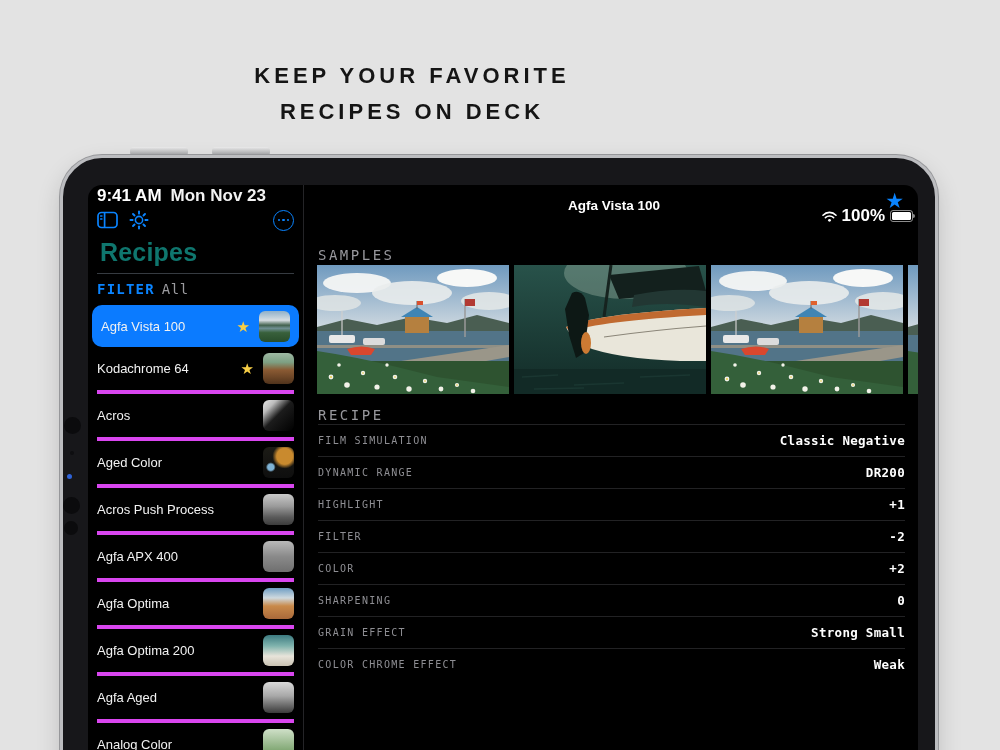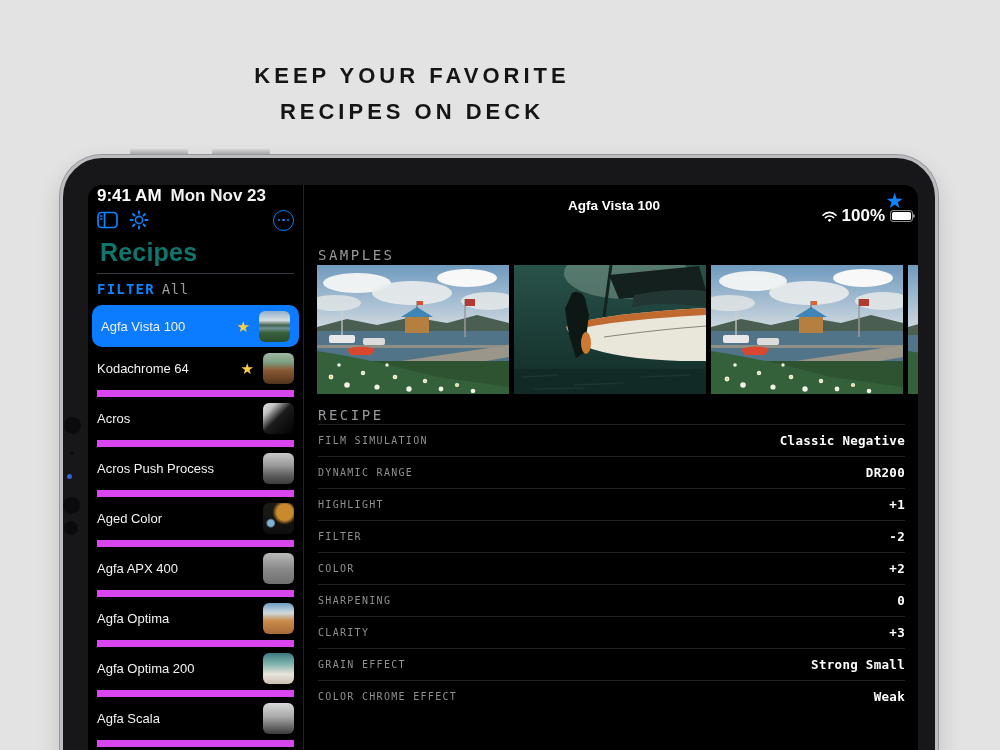--- a/index.html
+++ b/index.html
@@ -50,21 +50,21 @@
             display:flex;align-items:center;justify-content:center;gap:2px;}
   .more-btn i{width:2.4px;height:2.4px;border-radius:50%;background:#0a84ff;}
   .side-title{position:absolute;top:53px;left:12px;font-size:25px;font-weight:700;color:#0f766e;letter-spacing:.2px;}
   .side-div{position:absolute;top:88px;left:9px;right:9px;height:1px;background:#363b41;}
   .filter-row{position:absolute;top:96px;left:9px;right:9px;height:16px;
               font-family:"DejaVu Sans Mono",monospace;font-size:14px;display:flex;align-items:center;}
   .filter-label{color:#0a84ff;font-weight:700;letter-spacing:1.2px;}
   .filter-value{color:#9a9a9e;margin-left:7px;letter-spacing:.5px;}
 
   .list{position:absolute;top:117px;left:9px;right:9px;bottom:0;}
-  .srow{height:43px;display:flex;align-items:center;border-bottom:7px solid #d946ef;}
+  .srow{height:43px;display:flex;align-items:center;border-bottom:4px solid #d946ef;}
   .srow .slabel{font-size:13px;color:#f2f2f2;flex:1;white-space:nowrap;overflow:hidden;}
   .srow .star{color:#f7ce46;font-size:15px;margin-right:9px;line-height:1;}
   .thumb{width:31px;height:31px;border-radius:6px;flex:0 0 auto;}
   .srow.sel{background:#0b7bff;border-radius:10px;margin:3px -5px 0;height:42px;
             padding:0 9px;border-bottom:none;}
   .srow.partial{border-bottom:none;}
 
   .t0{background:linear-gradient(180deg,#8fb0c9 0%,#d7dee2 30%,#44634f 46%,#6f8f92 56%,#38603b 70%,#294d2c 100%);}
   .t1{background:linear-gradient(180deg,#9fb9a4 0%,#7da083 30%,#8a5a33 55%,#6b4526 80%,#50331c 100%);}
   .t2{background:linear-gradient(135deg,#e8e8e8 0%,#bdbdbd 22%,#1c1c1c 48%,#000 100%);}
@@ -189,46 +189,46 @@
             <span class="slabel">Kodachrome 64</span>
             <span class="star">★</span>
             <span class="thumb t1"></span>
           </div>
           <div class="srow">
             <span class="slabel">Acros</span>
 
             <span class="thumb t2"></span>
           </div>
           <div class="srow">
+            <span class="slabel">Aged Color</span>
+
+            <span class="thumb t4"></span>
+          </div>
+          <div class="srow">
             <span class="slabel">Acros Push Process</span>
 
             <span class="thumb t3"></span>
           </div>
           <div class="srow">
-            <span class="slabel">Aged Color</span>
-
-            <span class="thumb t4"></span>
-          </div>
-          <div class="srow">
             <span class="slabel">Agfa APX 400</span>
 
             <span class="thumb t5"></span>
           </div>
           <div class="srow">
             <span class="slabel">Agfa Optima</span>
 
             <span class="thumb t6"></span>
           </div>
           <div class="srow">
             <span class="slabel">Agfa Optima 200</span>
 
             <span class="thumb t7"></span>
           </div>
           <div class="srow">
-            <span class="slabel">Agfa Scala</span>
+            <span class="slabel">Agfa Aged</span>
 
             <span class="thumb t8"></span>
           </div>
           <div class="srow">
             <span class="slabel">Analog Color</span>
 
             <span class="thumb t10"></span>
           </div>
           <div class="srow partial">
             <span class="slabel"></span>
@@ -408,24 +408,20 @@
           </div>
           <div class="trow">
             <span class="tlabel">COLOR</span>
             <span class="tvalue">+2</span>
           </div>
           <div class="trow">
             <span class="tlabel">SHARPENING</span>
             <span class="tvalue">0</span>
           </div>
           <div class="trow">
-            <span class="tlabel">CLARITY</span>
-            <span class="tvalue">+3</span>
-          </div>
-          <div class="trow">
             <span class="tlabel">GRAIN EFFECT</span>
             <span class="tvalue">Strong Small</span>
           </div>
           <div class="trow">
             <span class="tlabel">COLOR CHROME EFFECT</span>
             <span class="tvalue">Weak</span>
           </div>
         </div>
 
       </div>

